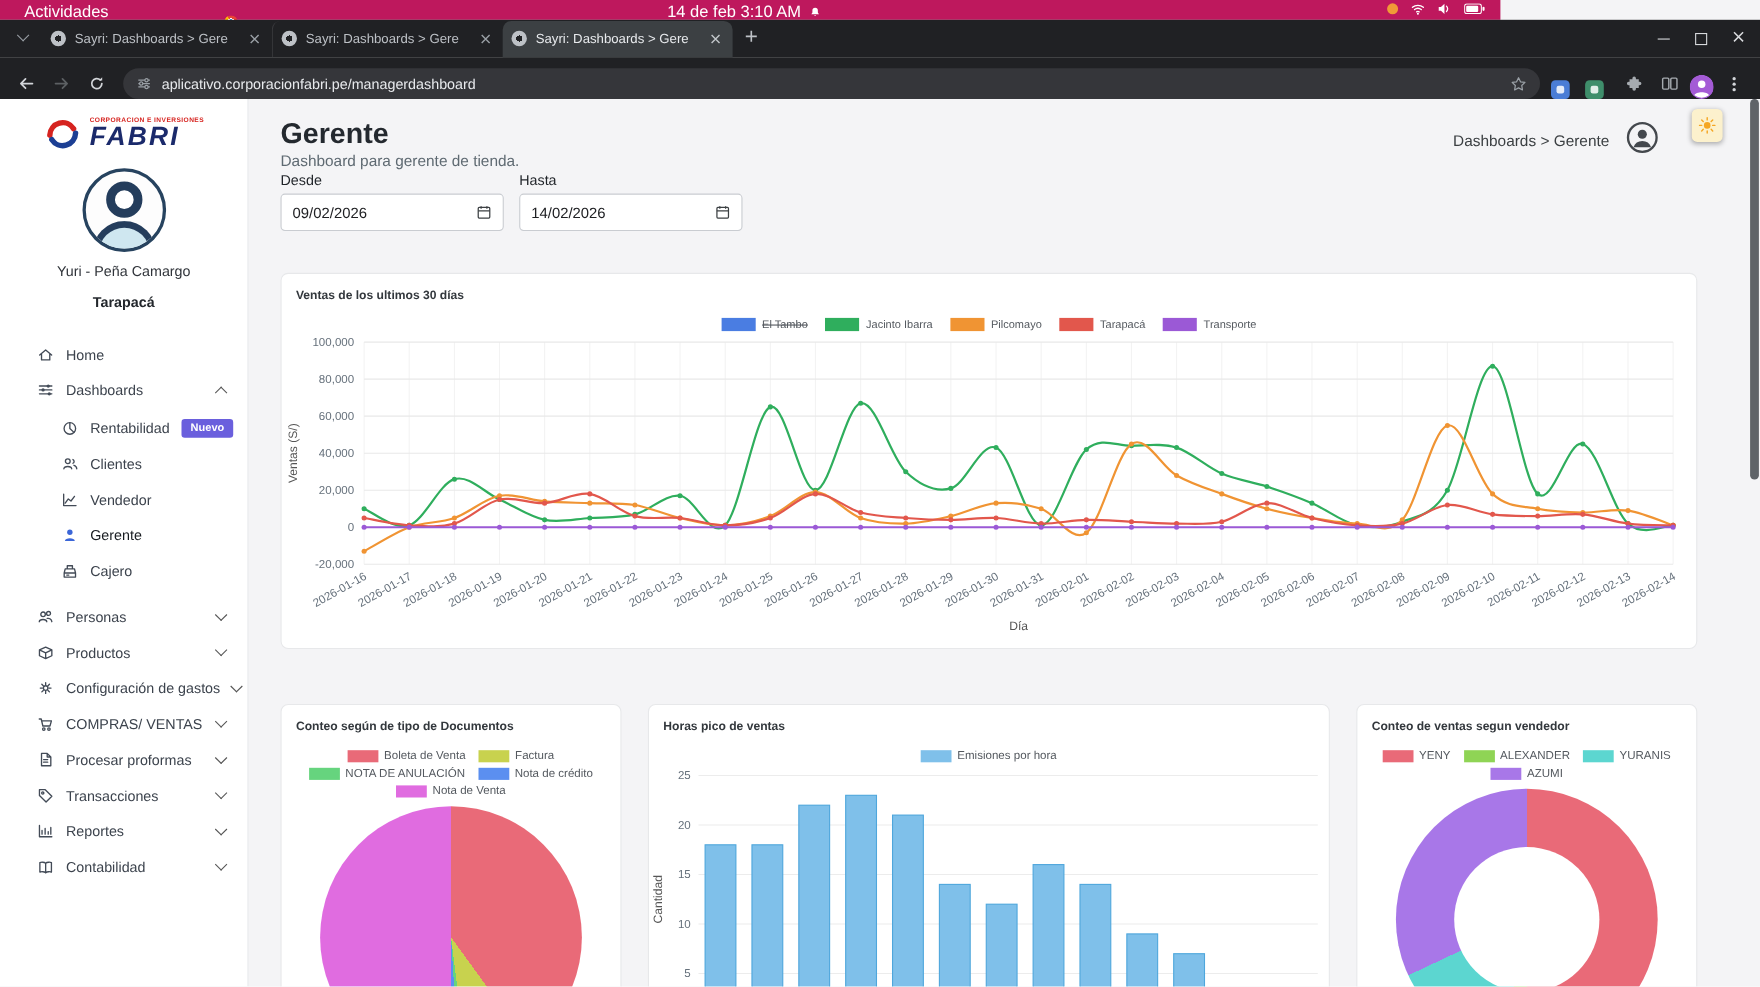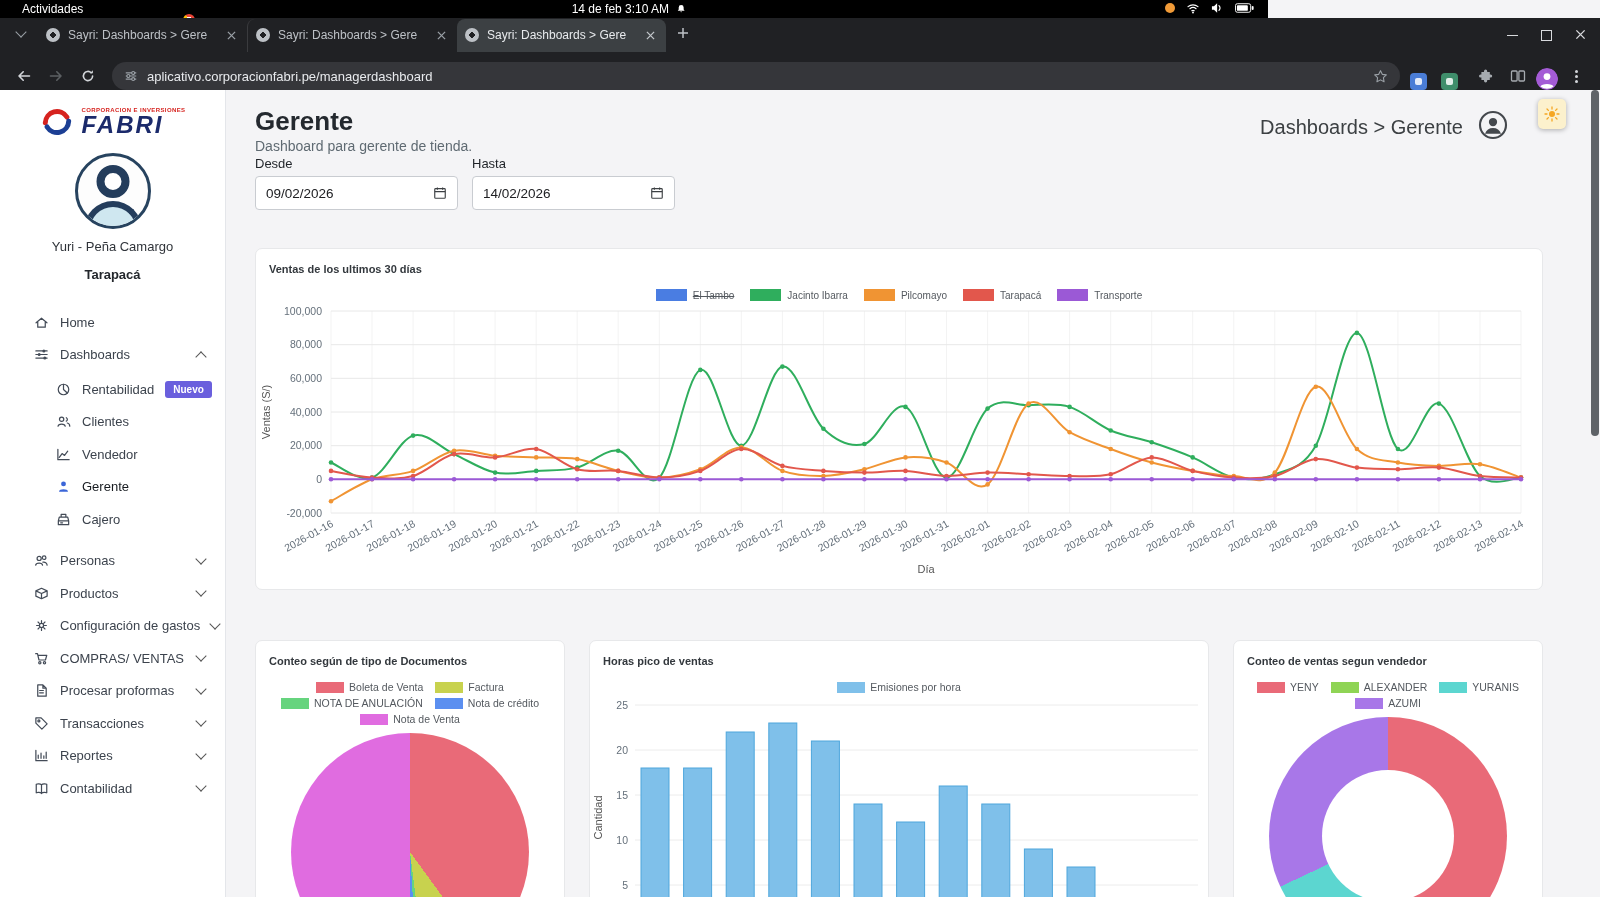--- a/index.html
+++ b/index.html
@@ -1,20 +1,20 @@
 <!DOCTYPE html>
 <html><head>
 <meta charset="utf-8">
 <style>
   html,body{margin:0;padding:0;}
   body{font-family:"Liberation Sans",sans-serif;}
   .screen{position:relative;width:1600px;height:897px;overflow:hidden;background:#f4f4f6;}
 
   
-  .gnome-bar{position:absolute;top:0;left:0;width:1268px;height:18px;background:#000000;color:#fff;font-size:12px;}
+  .gnome-bar{position:absolute;top:0;left:0;width:1364px;height:18px;background:#be185d;color:#fff;font-size:15px;}
   .gb-activities{position:absolute;left:22px;top:2px;cursor:pointer;}
   .gb-app{position:absolute;left:110px;top:14px;display:flex;align-items:flex-end;gap:6px;flex-direction:column;}
   .chrome-ico{width:12px;height:12px;border-radius:50%;
     background:radial-gradient(circle at center,#4a90e2 0 29%,#fff 29% 40%,transparent 40%),
                conic-gradient(from -30deg,#ea4335 0 120deg,#34a853 120deg 240deg,#fbbc05 240deg 360deg);}
   .gb-clock{position:absolute;left:50%;transform:translateX(-54%);top:2px;display:flex;align-items:center;gap:7px;}
   .gb-right{position:absolute;right:14px;top:2px;display:flex;align-items:center;gap:11px;}
   .rec-dot{width:10px;height:10px;border-radius:50%;background:#f09a37;}
 
   
@@ -75,21 +75,21 @@
   .badge{margin-left:auto;background:#6a5fdd;color:#fff;font-size:10px;font-weight:700;padding:3px 8px;border-radius:3px;}
   .chev{width:7px;height:7px;border-right:1.6px solid #555;border-bottom:1.6px solid #555;display:inline-block;flex:none;}
   .chev.down{transform:rotate(45deg);margin-top:-4px;margin-left:auto;}
   .chev.up{transform:rotate(-135deg);margin-top:4px;margin-left:auto;}
 
   
   .main{position:absolute;left:226px;top:0;right:0;height:807px;}
   .page-title{position:absolute;left:29px;top:16px;font-size:26px;font-weight:700;color:#24292f;margin:0;}
   .subtitle{position:absolute;left:29px;top:48px;font-size:14px;color:#5f6a72;}
   .header-right{position:absolute;top:20px;right:92px;display:flex;align-items:center;gap:15px;}
-  .breadcrumb{font-size:20px;color:#3c4043;}
+  .breadcrumb{font-size:14px;color:#3c4043;}
   .filter-label{position:absolute;top:66px;font-size:13px;color:#1f2328;}
   .date-field{position:absolute;top:86px;width:203px;height:34px;background:#fff;border:1px solid #c9ccd1;border-radius:4px;box-sizing:border-box;display:flex;align-items:center;padding:0 10px;font-size:13.5px;color:#202124;cursor:text;}
   .date-field .cal{margin-left:auto;display:flex;}
 
   .card{background:#fff;border:1px solid #e7e8ea;border-radius:7px;box-sizing:border-box;}
   .card-title{font-size:11px;font-weight:700;color:#33383d;margin:14px 0 0 13px;}
   .card-line{position:absolute;left:29px;top:158px;width:1288px;height:342px;overflow:hidden;}
   .card-line .legend{margin-top:16px;}
   .legend{display:flex;flex-wrap:wrap;justify-content:center;align-items:center;column-gap:16px;row-gap:5px;font-size:10px;color:#54595f;padding:0 10px;}
   .lg-item{display:inline-flex;align-items:center;cursor:pointer;}

